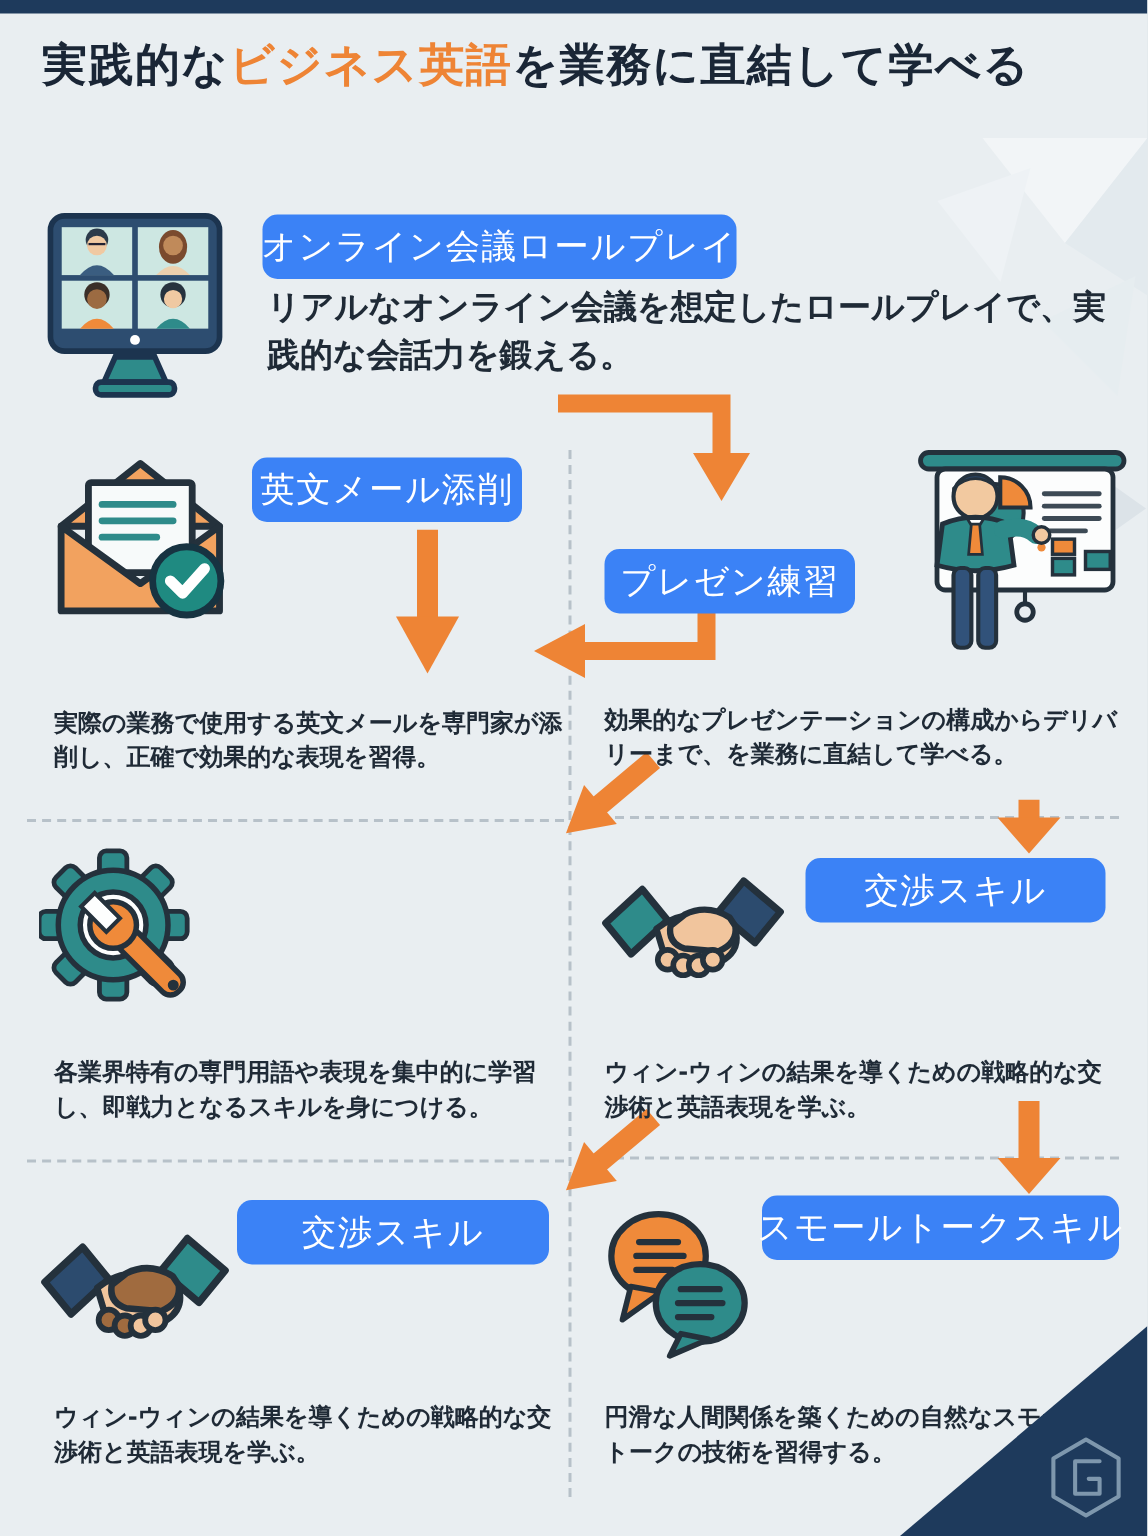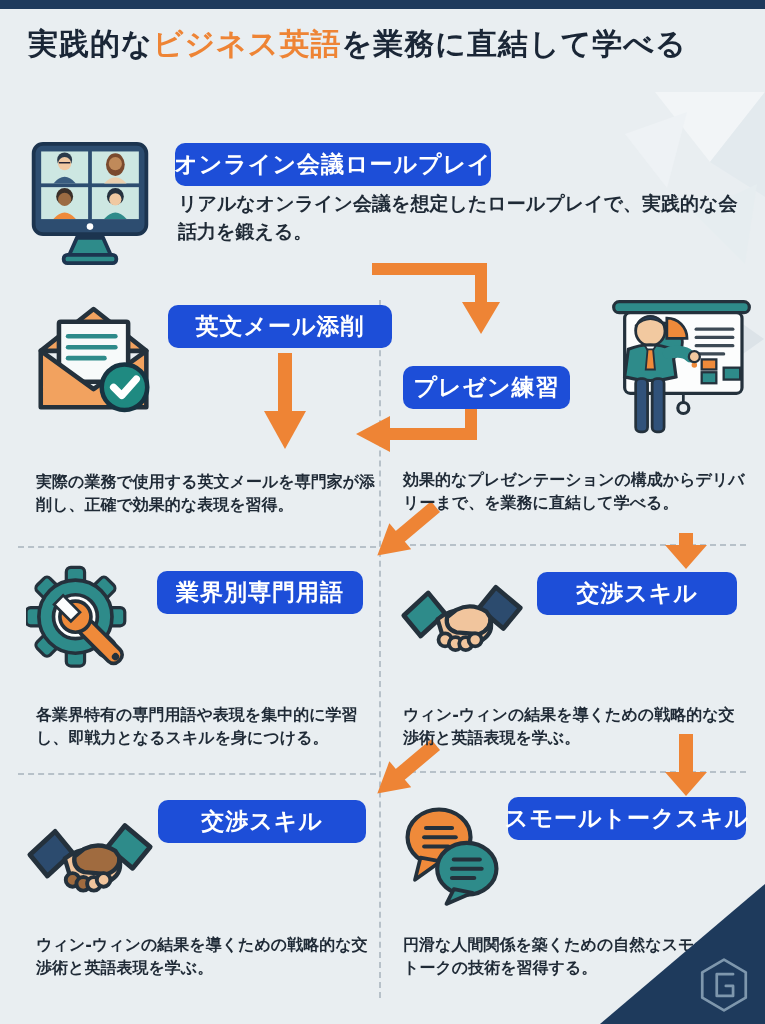--- a/index.html
+++ b/index.html
@@ -10,29 +10,29 @@
   }
   .abs{position:absolute;}
   .topbar{position:absolute;top:0;left:0;width:765px;height:9px;background:#1e3a5c;}
   .title{
     position:absolute;left:28px;top:24px;width:720px;
     font-size:30px;font-weight:800;color:#1a2636;letter-spacing:1px;line-height:1.3;
     white-space:nowrap;
   }
   .title .hl{color:#ee8435;}
   .badge{
-    position:absolute;height:43px;background:#1d4ed8;color:#ffffff;
+    position:absolute;height:43px;background:#3b82f6;color:#ffffff;
     border-radius:10px;display:flex;align-items:center;justify-content:center;
-    font-size:23px;font-weight:700;letter-spacing:1px;white-space:nowrap;
+    font-size:23px;font-weight:400;letter-spacing:1px;white-space:nowrap;
   }
   .desc{
     position:absolute;color:#1f2a36;font-weight:700;font-size:16px;
     line-height:1.45;letter-spacing:0;
   }
-  .desc.big{font-size:19px;}
+  .desc.big{font-size:22px;}
   .dash-h{position:absolute;border-top:2px dashed #b7c1c9;height:0;}
   .dash-v{position:absolute;border-left:2px dashed #b7c1c9;width:0;}
   .corner-triangle{
     position:absolute;right:0;bottom:0;width:0;height:0;
     border-left:165px solid transparent;border-bottom:140px solid #1e3a5c;
   }
   svg{display:block;}
 </style>
 </head>
 <body>
@@ -127,21 +127,21 @@
   <svg class="abs" style="left:28px;top:298px;" width="132" height="123" viewBox="0 0 145 135">
     <path d="M14,58 L72,12 L130,58 Z" fill="#f2a25f" stroke="#24313c" stroke-width="5" stroke-linejoin="round"></path>
     <rect x="34" y="26" width="76" height="66" rx="2" fill="#f7fafa" stroke="#24313c" stroke-width="5"></rect>
     <line x1="44" y1="42" x2="96" y2="42" stroke="#2e8b8a" stroke-width="5" stroke-linecap="round"></line>
     <line x1="44" y1="54" x2="96" y2="54" stroke="#2e8b8a" stroke-width="5" stroke-linecap="round"></line>
     <line x1="44" y1="66" x2="84" y2="66" stroke="#2e8b8a" stroke-width="5" stroke-linecap="round"></line>
     <path d="M14,58 L72,100 L130,58 L130,120 L14,120 Z" fill="#f2a25f" stroke="#24313c" stroke-width="5" stroke-linejoin="round"></path>
     <circle cx="106" cy="98" r="25" fill="#1f8a81" stroke="#173341" stroke-width="5"></circle>
     <path d="M94,98 L103,107 L119,89" stroke="#ffffff" stroke-width="8" fill="none" stroke-linecap="round" stroke-linejoin="round"></path>
   </svg>
-  <div class="badge" style="left:168px;top:305px;width:224px;">英文メール添削</div>
+  <div class="badge" style="left:168px;top:305px;width:180px;">英文メール添削</div>
   <div class="badge" style="left:403px;top:346px;width:167px;margin-top:20px;">プレゼン練習</div>
 
   <svg class="abs" style="left:588px;top:298px;" width="165" height="154" viewBox="0 0 180 168">
     <rect x="28" y="4" width="148" height="12" rx="6" fill="#2e8b8a" stroke="#24313c" stroke-width="3.5"></rect>
     <rect x="40" y="16" width="128" height="88" rx="6" fill="#fcfdfd" stroke="#24313c" stroke-width="3.5"></rect>
     <circle cx="82" cy="48" r="21" fill="#2e8b8a" stroke="#24313c" stroke-width="3"></circle>
     <path d="M86,44 L86,22 A22,22 0 0 1 108,44 Z" fill="#ef8a3a" stroke="#24313c" stroke-width="3"></path>
     <line x1="118" y1="34" x2="158" y2="34" stroke="#3d4a55" stroke-width="3.5" stroke-linecap="round"></line>
     <line x1="118" y1="43" x2="158" y2="43" stroke="#3d4a55" stroke-width="3.5" stroke-linecap="round"></line>
     <line x1="118" y1="52" x2="158" y2="52" stroke="#3d4a55" stroke-width="3.5" stroke-linecap="round"></line>
@@ -182,21 +182,20 @@
       <circle r="40" fill="#2e8b8a" stroke="#24313c" stroke-width="4"></circle>
       <circle r="24" fill="#fdfefe" stroke="#24313c" stroke-width="4"></circle>
       <g transform="rotate(45)">
         <rect x="10" y="-9" width="58" height="18" rx="8" fill="#ef8a3a" stroke="#24313c" stroke-width="4"></rect>
         <circle r="17" fill="#ef8a3a" stroke="#24313c" stroke-width="4"></circle>
         <rect x="-26" y="-7" width="26" height="14" fill="#fdfefe" stroke="#24313c" stroke-width="3"></rect>
         <circle cx="62" cy="0" r="4" fill="#24313c"></circle>
       </g>
     </g>
   </svg>
-  <div class="badge" style="left:157px;top:571px;width:206px;">業界別専門用語</div>
 
   <svg class="abs" style="left:400px;top:574px;" width="124" height="96" viewBox="0 0 132 102">
     <polygon points="4,44 30,20 48,42 22,66" fill="#2e8b8a" stroke="#24313c" stroke-width="5" stroke-linejoin="round"></polygon>
     <polygon points="128,36 102,14 84,36 110,58" fill="#2c4b6e" stroke="#24313c" stroke-width="5" stroke-linejoin="round"></polygon>
     <path d="M40,48 Q58,34 78,40 L96,48 Q100,62 88,70 Q64,82 46,68 Z" fill="#f1c59d" stroke="#24313c" stroke-width="4.5" stroke-linejoin="round"></path>
     <path d="M92,40 Q76,30 60,38 L50,46 Q48,58 60,62 L84,64 Q98,58 96,46 Z" fill="#f1c59d" stroke="#24313c" stroke-width="4.5" stroke-linejoin="round"></path>
     <circle cx="48" cy="70" r="7" fill="#f1c59d" stroke="#24313c" stroke-width="4"></circle>
     <circle cx="59" cy="74" r="7" fill="#f1c59d" stroke="#24313c" stroke-width="4"></circle>
     <circle cx="70" cy="74" r="7" fill="#f1c59d" stroke="#24313c" stroke-width="4"></circle>
     <circle cx="80" cy="70" r="7" fill="#f1c59d" stroke="#24313c" stroke-width="4"></circle>

